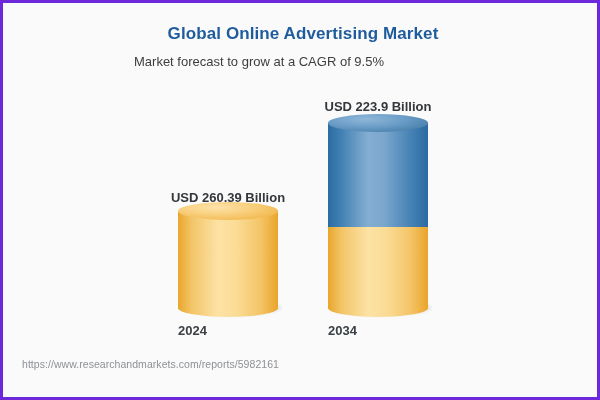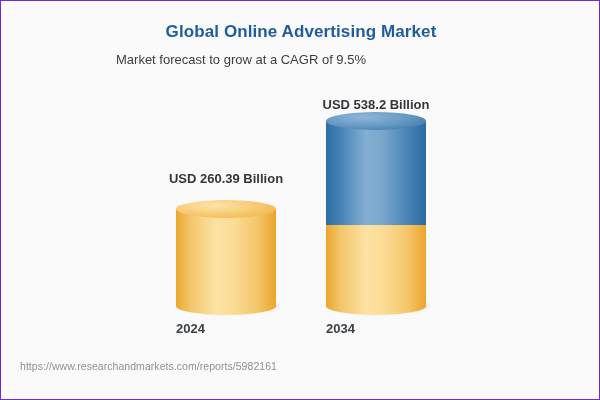--- a/index.html
+++ b/index.html
@@ -10,39 +10,39 @@
   body {
     font-family: "Liberation Sans", sans-serif;
   }
 
   .card {
     position: relative;
     width: 600px;
     height: 400px;
     box-sizing: border-box;
     background: #fafafa;
-    border: 1px solid #6d28d9;
+    border: 3px solid #6d28d9;
     overflow: hidden;
   }
 
   
   .chart-title {
     position: absolute;
     left: 0;
     top: 21px;
     width: 600px;
     text-align: center;
     font-size: 17px;
     font-weight: bold;
     color: #1f5c9e;
     letter-spacing: 0.1px;
   }
   .chart-subtitle {
     position: absolute;
-    left: 0;
+    left: 16px;
     top: 51px;
     width: 480px;
     text-align: center;
     font-size: 13px;
     font-weight: normal;
     color: #3d3d3d;
   }
 
   
   .plot {
@@ -220,38 +220,38 @@
 <div class="card">
 
   <div class="chart-title">Global Online Advertising Market</div>
 
   <div class="chart-subtitle">Market forecast to grow at a CAGR of 9.5%</div>
 
   <div class="plot">
 
     <div class="bar-group g2024">
 
-      <div class="value-label" style="left:-70px; top:90px;">USD 260.39 Billion</div>
+      <div class="value-label" style="left:-70px; top:107px;">USD 260.39 Billion</div>
 
       <div class="shadow" style="top:217px;"></div>
 
       <div class="cylinder">
         <div class="seg yellow" style="top:128px; height:97px;">
           <div class="foot"></div>
           <div class="body"></div>
           <div class="cap"></div>
         </div>
       </div>
 
       <div class="cat-label" style="top:240px;">2024</div>
     </div>
 
     <div class="bar-group g2032">
 
-      <div class="value-label" style="left:-70px; top:16px;">USD 538.2 Billion</div>
+      <div class="value-label" style="left:-70px; top:16px;">USD 223.9 Billion</div>
 
       <div class="shadow" style="top:217px;"></div>
 
       <div class="cylinder">
 
         <div class="seg yellow" style="top:143px; height:82px;">
           <div class="foot"></div>
           <div class="body"></div>
         </div>
 

